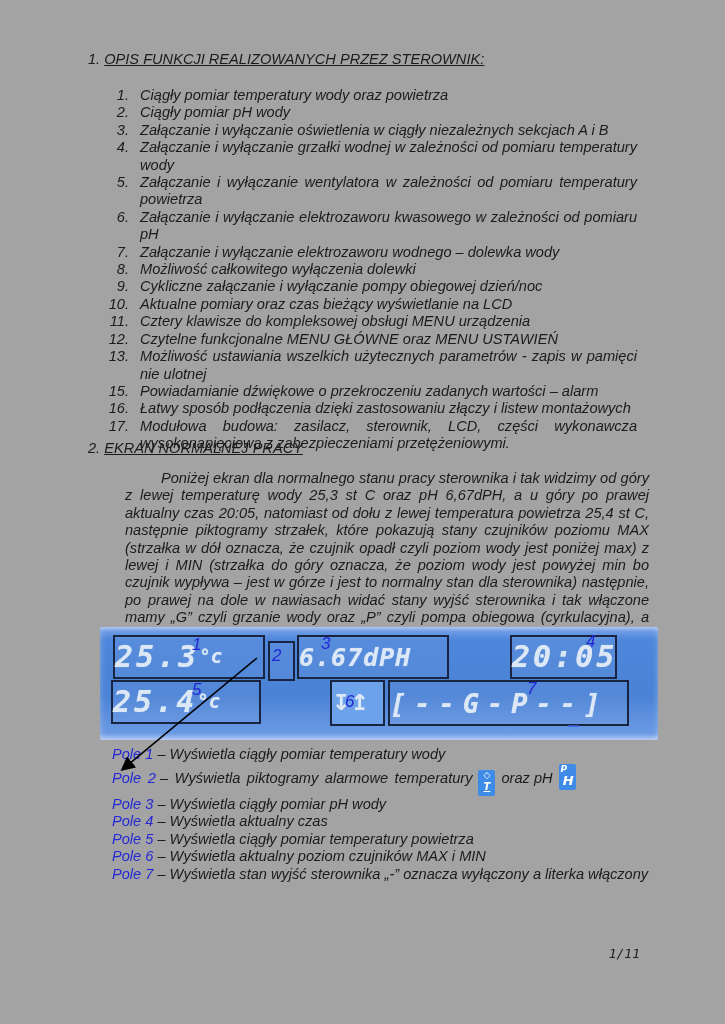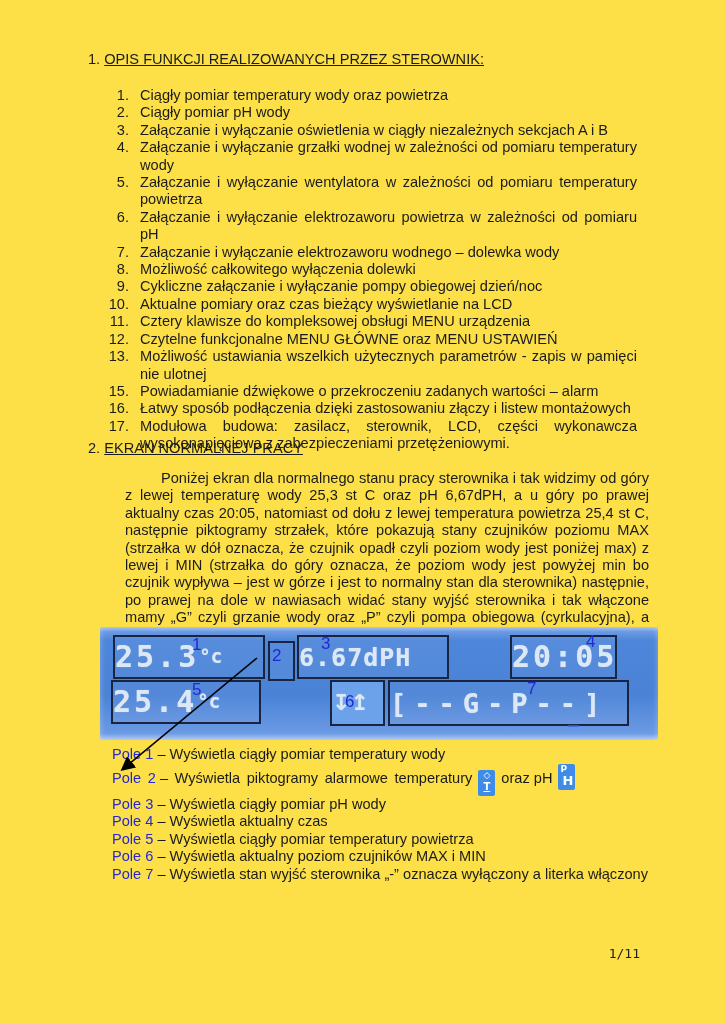--- a/index.html
+++ b/index.html
@@ -1,22 +1,22 @@
 <!DOCTYPE html>
 <html style="--accent_blue: #2328d4; --lcd_panel: #4d86da; --lcd_segment: #dce8f6; --icon_blue: #3f8ce8;"><head>
 <meta charset="utf-8">
 <style>
   :root{
     --accent_blue:#2328d4; --lcd_panel:#4d86da; --lcd_segment:#dce8f6; --icon_blue:#3f8ce8;
   }
   html,body{margin:0;padding:0;background:#888;}
   .page{
-    position:relative; width:725px; height:1024px; background:#fde047;
+    position:relative; width:725px; height:1024px; background:#a3a3a3;
     font-family:"Liberation Sans", sans-serif; font-size:14.6px; line-height:17.4px;
-    color:#1b1b1b; overflow:hidden; margin:0 auto;
+    color:#1b1b1b; overflow:hidden; margin:0 auto;font-style:italic;
   }
   .heading{position:absolute; left:88px; white-space:nowrap;}
   .heading .u{text-decoration:underline;}
   .h1{top:51px;}
   .h2{top:440px;}
 
   ol.flist{
     position:absolute; left:108px; top:87px; width:529px; margin:0; padding:0; list-style:none;
   }
   ol.flist li{display:flex; align-items:flex-start;}
@@ -112,21 +112,21 @@
         <span class="txt">Załączanie i wyłączanie grzałki wodnej w zależności od pomiaru temperatury wody</span>
       </li>
 
       <li>
         <span class="num">5.</span>
         <span class="txt">Załączanie i wyłączanie wentylatora w zależności od pomiaru temperatury powietrza</span>
       </li>
 
       <li>
         <span class="num">6.</span>
-        <span class="txt">Załączanie i wyłączanie elektrozaworu powietrza w zależności od pomiaru pH</span>
+        <span class="txt">Załączanie i wyłączanie elektrozaworu kwasowego w zależności od pomiaru pH</span>
       </li>
 
       <li>
         <span class="num">7.</span>
         <span class="txt">Załączanie i wyłączanie elektrozaworu wodnego – dolewka wody</span>
       </li>
 
       <li>
         <span class="num">8.</span>
         <span class="txt">Możliwość całkowitego wyłączenia dolewki</span>

